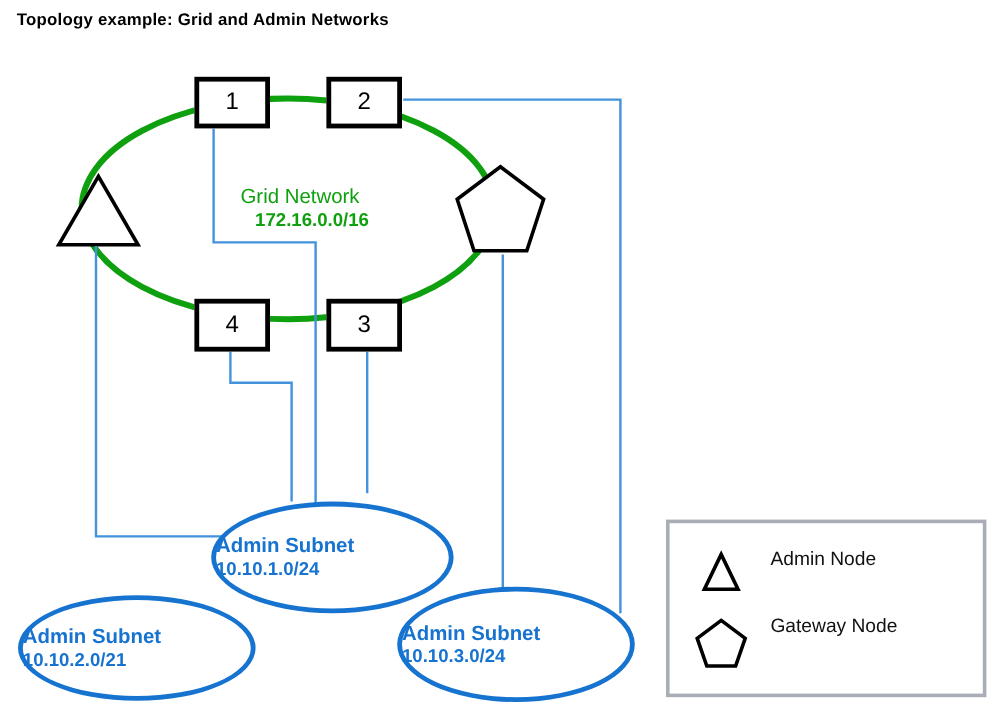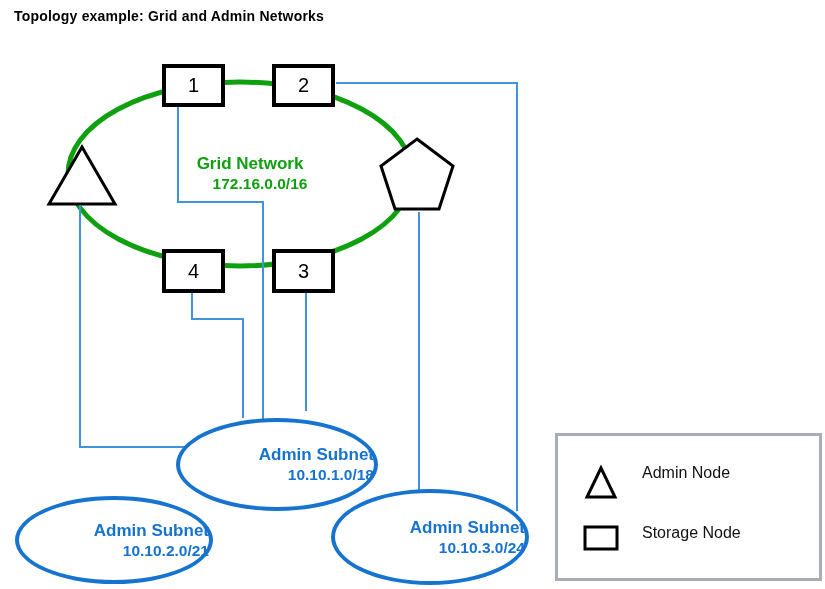--- a/index.html
+++ b/index.html
@@ -32,28 +32,28 @@
   }
   .box-1{left:162px;top:64px;}
   .box-2{left:272px;top:64px;}
   .box-4{left:162px;top:249px;height:44px;}
   .box-3{left:272px;top:249px;height:44px;}
 
   .grid-label{
     position:absolute;left:250px;top:154px;transform:translateX(-50%);
     text-align:center;color:var(--grid-green);z-index:2;white-space:nowrap;
   }
-  .grid-label .name{font-size:17px;font-weight:bold;line-height:20px;}
+  .grid-label .name{font-size:17px;font-weight:normal;line-height:20px;}
   .grid-label .cidr{font-size:15.5px;font-weight:bold;line-height:19px;margin-left:20px;}
 
   .subnet{
     position:absolute;box-sizing:border-box;
     border:4px solid var(--subnet-blue);border-radius:50%;
     background:#ffffff;color:var(--subnet-blue);
-    display:flex;flex-direction:column;align-items:flex-end;justify-content:center;
+    display:flex;flex-direction:column;align-items:flex-start;justify-content:center;
     z-index:4;text-align:center;
   }
   .subnet .name{font-size:17px;font-weight:bold;line-height:21px;}
   .subnet .cidr{font-size:15.5px;font-weight:bold;line-height:20px;}
   .subnet-1{left:176px;top:418px;width:202px;height:93px;}
   .subnet-2{left:15px;top:496px;width:198px;height:88px;}
   .subnet-3{left:331px;top:489px;width:198px;height:96px;}
 
   .legend{
     position:absolute;left:555px;top:433px;width:267px;height:148px;
@@ -101,21 +101,21 @@
   </div>
   <div class="storage-box box-4">
     <span>4</span>
   </div>
   <div class="storage-box box-3">
     <span>3</span>
   </div>
 
   <div class="subnet subnet-1">
     <div class="name">Admin Subnet</div>
-    <div class="cidr">10.10.1.0/18</div>
+    <div class="cidr">10.10.1.0/24</div>
   </div>
   <div class="subnet subnet-2">
     <div class="name">Admin Subnet</div>
     <div class="cidr">10.10.2.0/21</div>
   </div>
   <div class="subnet subnet-3">
     <div class="name">Admin Subnet</div>
     <div class="cidr">10.10.3.0/24</div>
   </div>
 
@@ -123,21 +123,21 @@
     <div class="legend-row">
       <span class="legend-icon">
         <svg width="34" height="37" viewBox="0 0 34 37">
           <polygon class="shape" points="17,4 3,33 31,33"></polygon>
         </svg>
       </span>
       <span class="legend-label">Admin Node</span>
     </div>
     <div class="legend-row">
       <span class="legend-icon">
-        <svg width="38" height="28" viewBox="0 0 38 28">
-          <rect class="shape" x="3" y="3" width="32" height="22" stroke-width="3.5"></rect>
+        <svg width="46" height="44" viewBox="0 0 46 44">
+          <polygon class="shape" points="23,3 43,18 35,41 11,41 3,18"></polygon>
         </svg>
       </span>
-      <span class="legend-label">Storage Node</span>
+      <span class="legend-label">Gateway Node</span>
     </div>
   </div>
 
 </div>
 
 </body></html>

